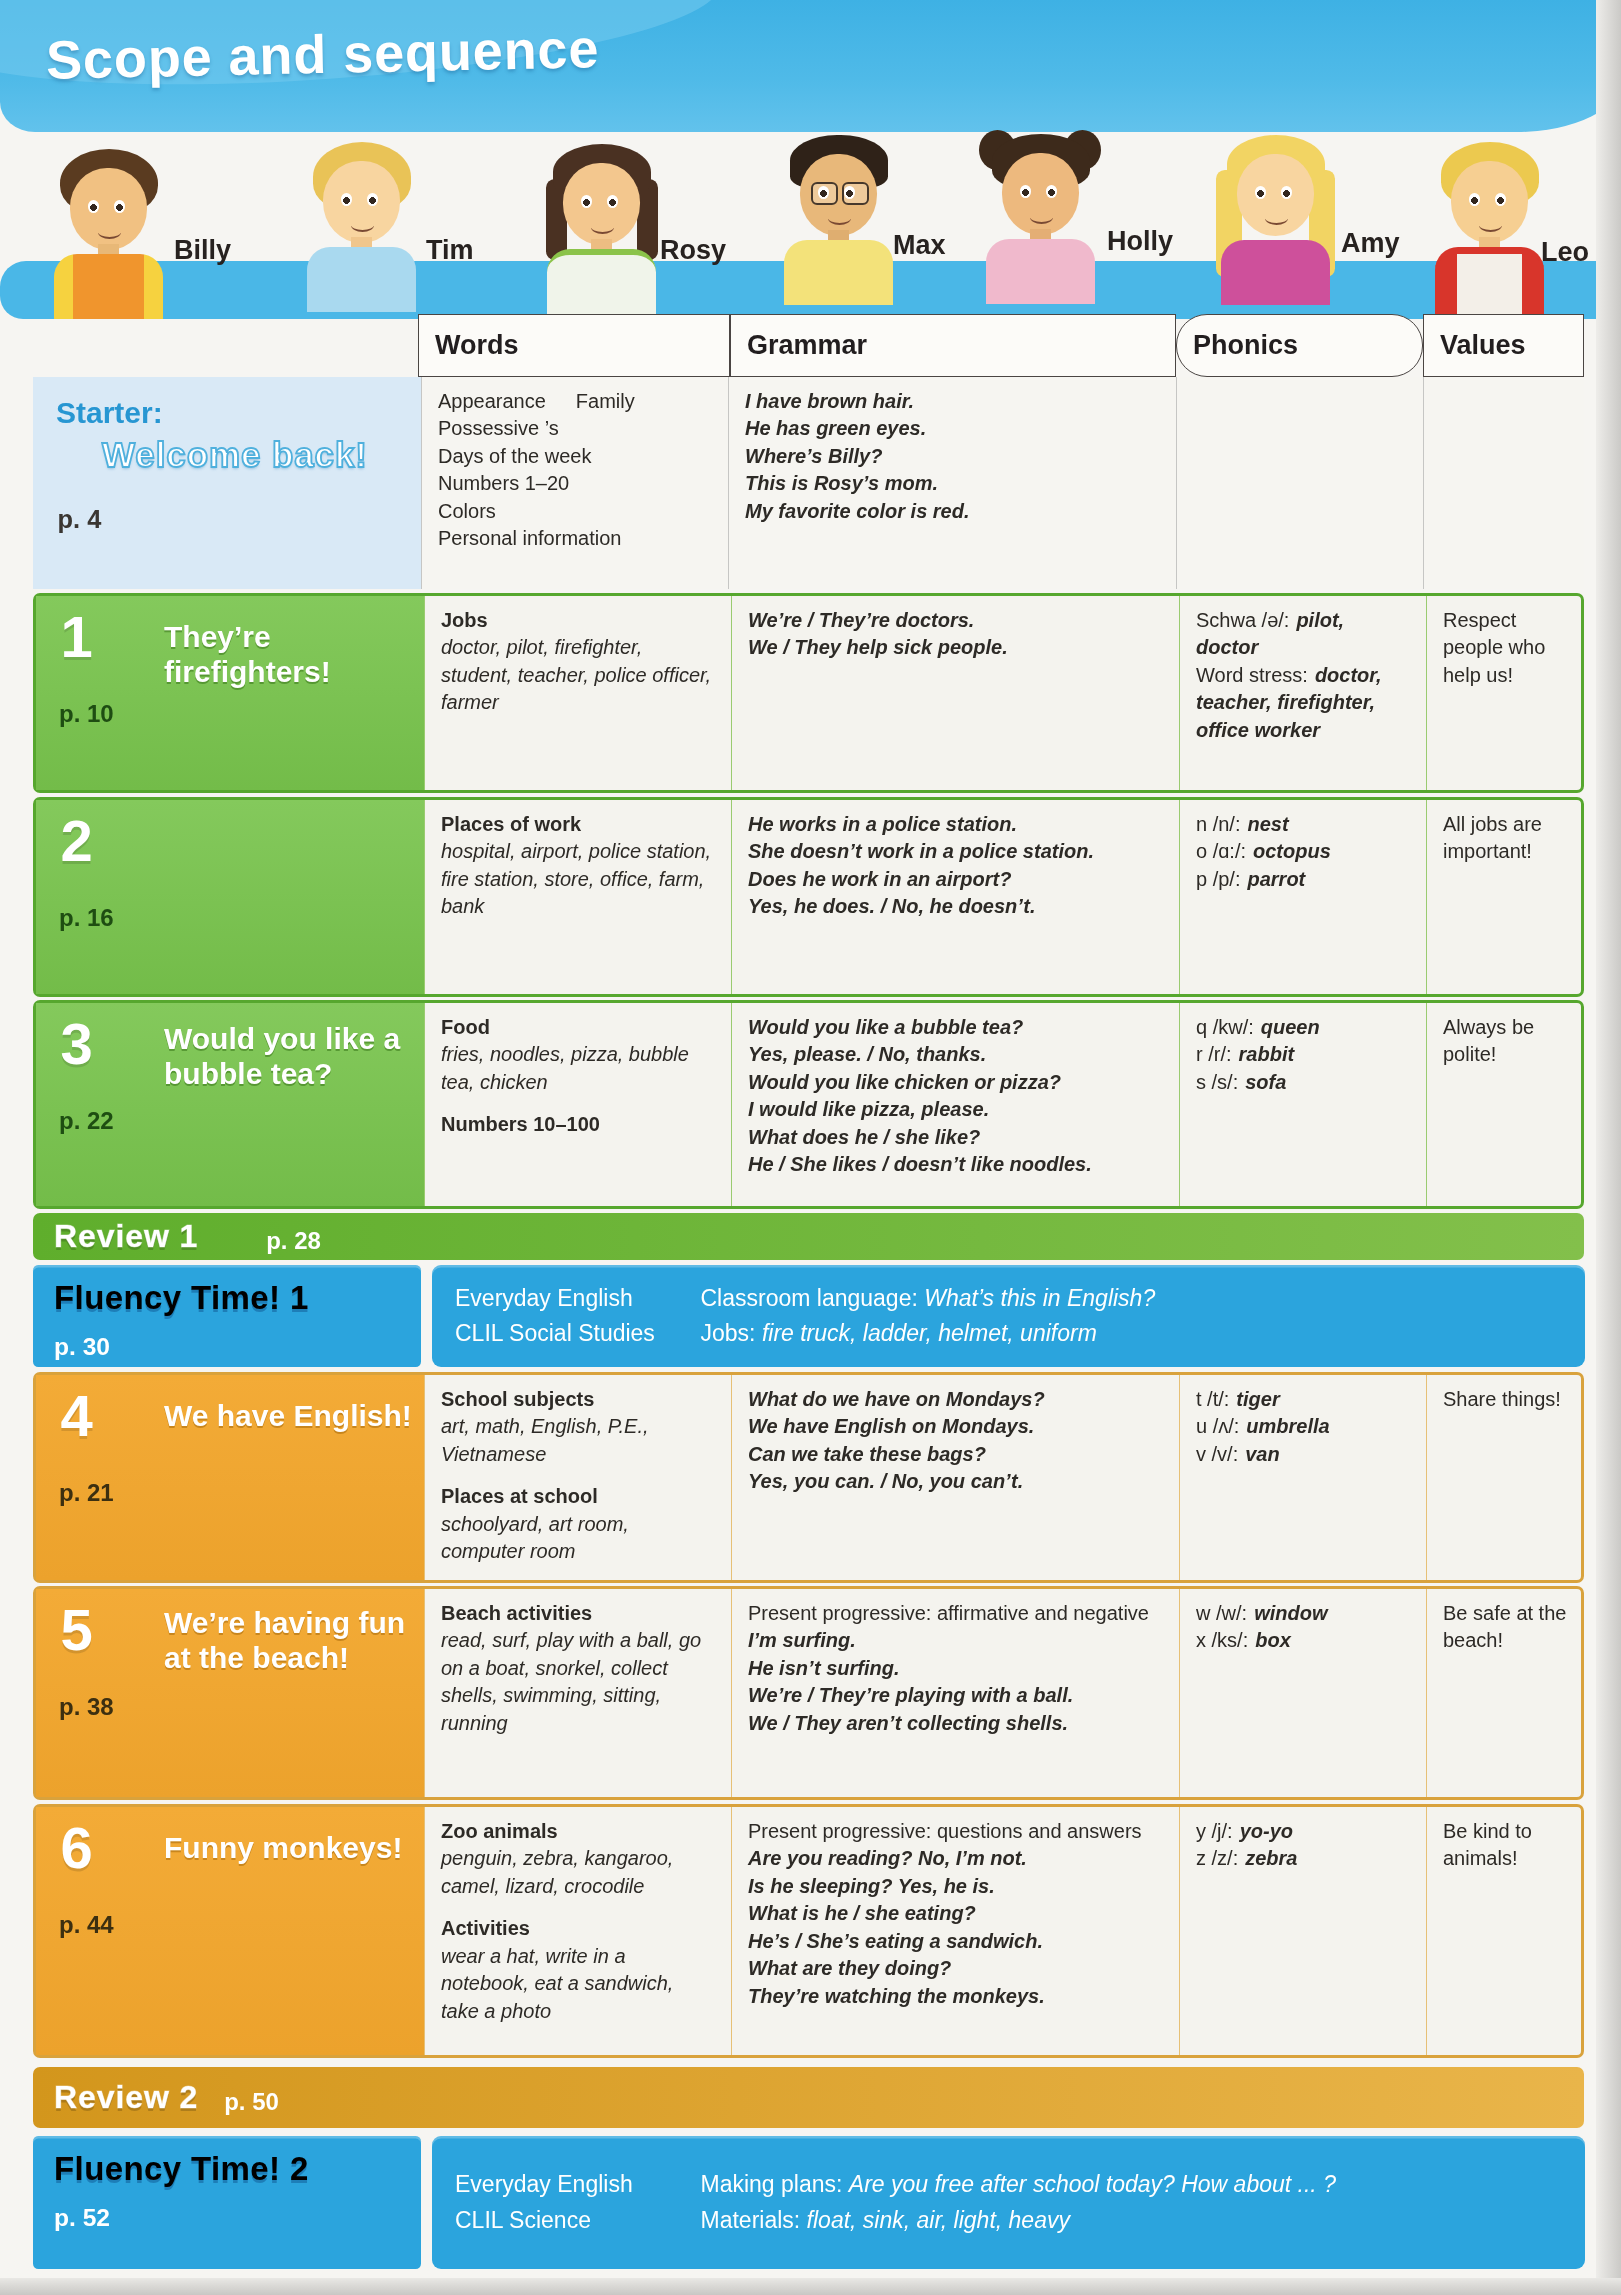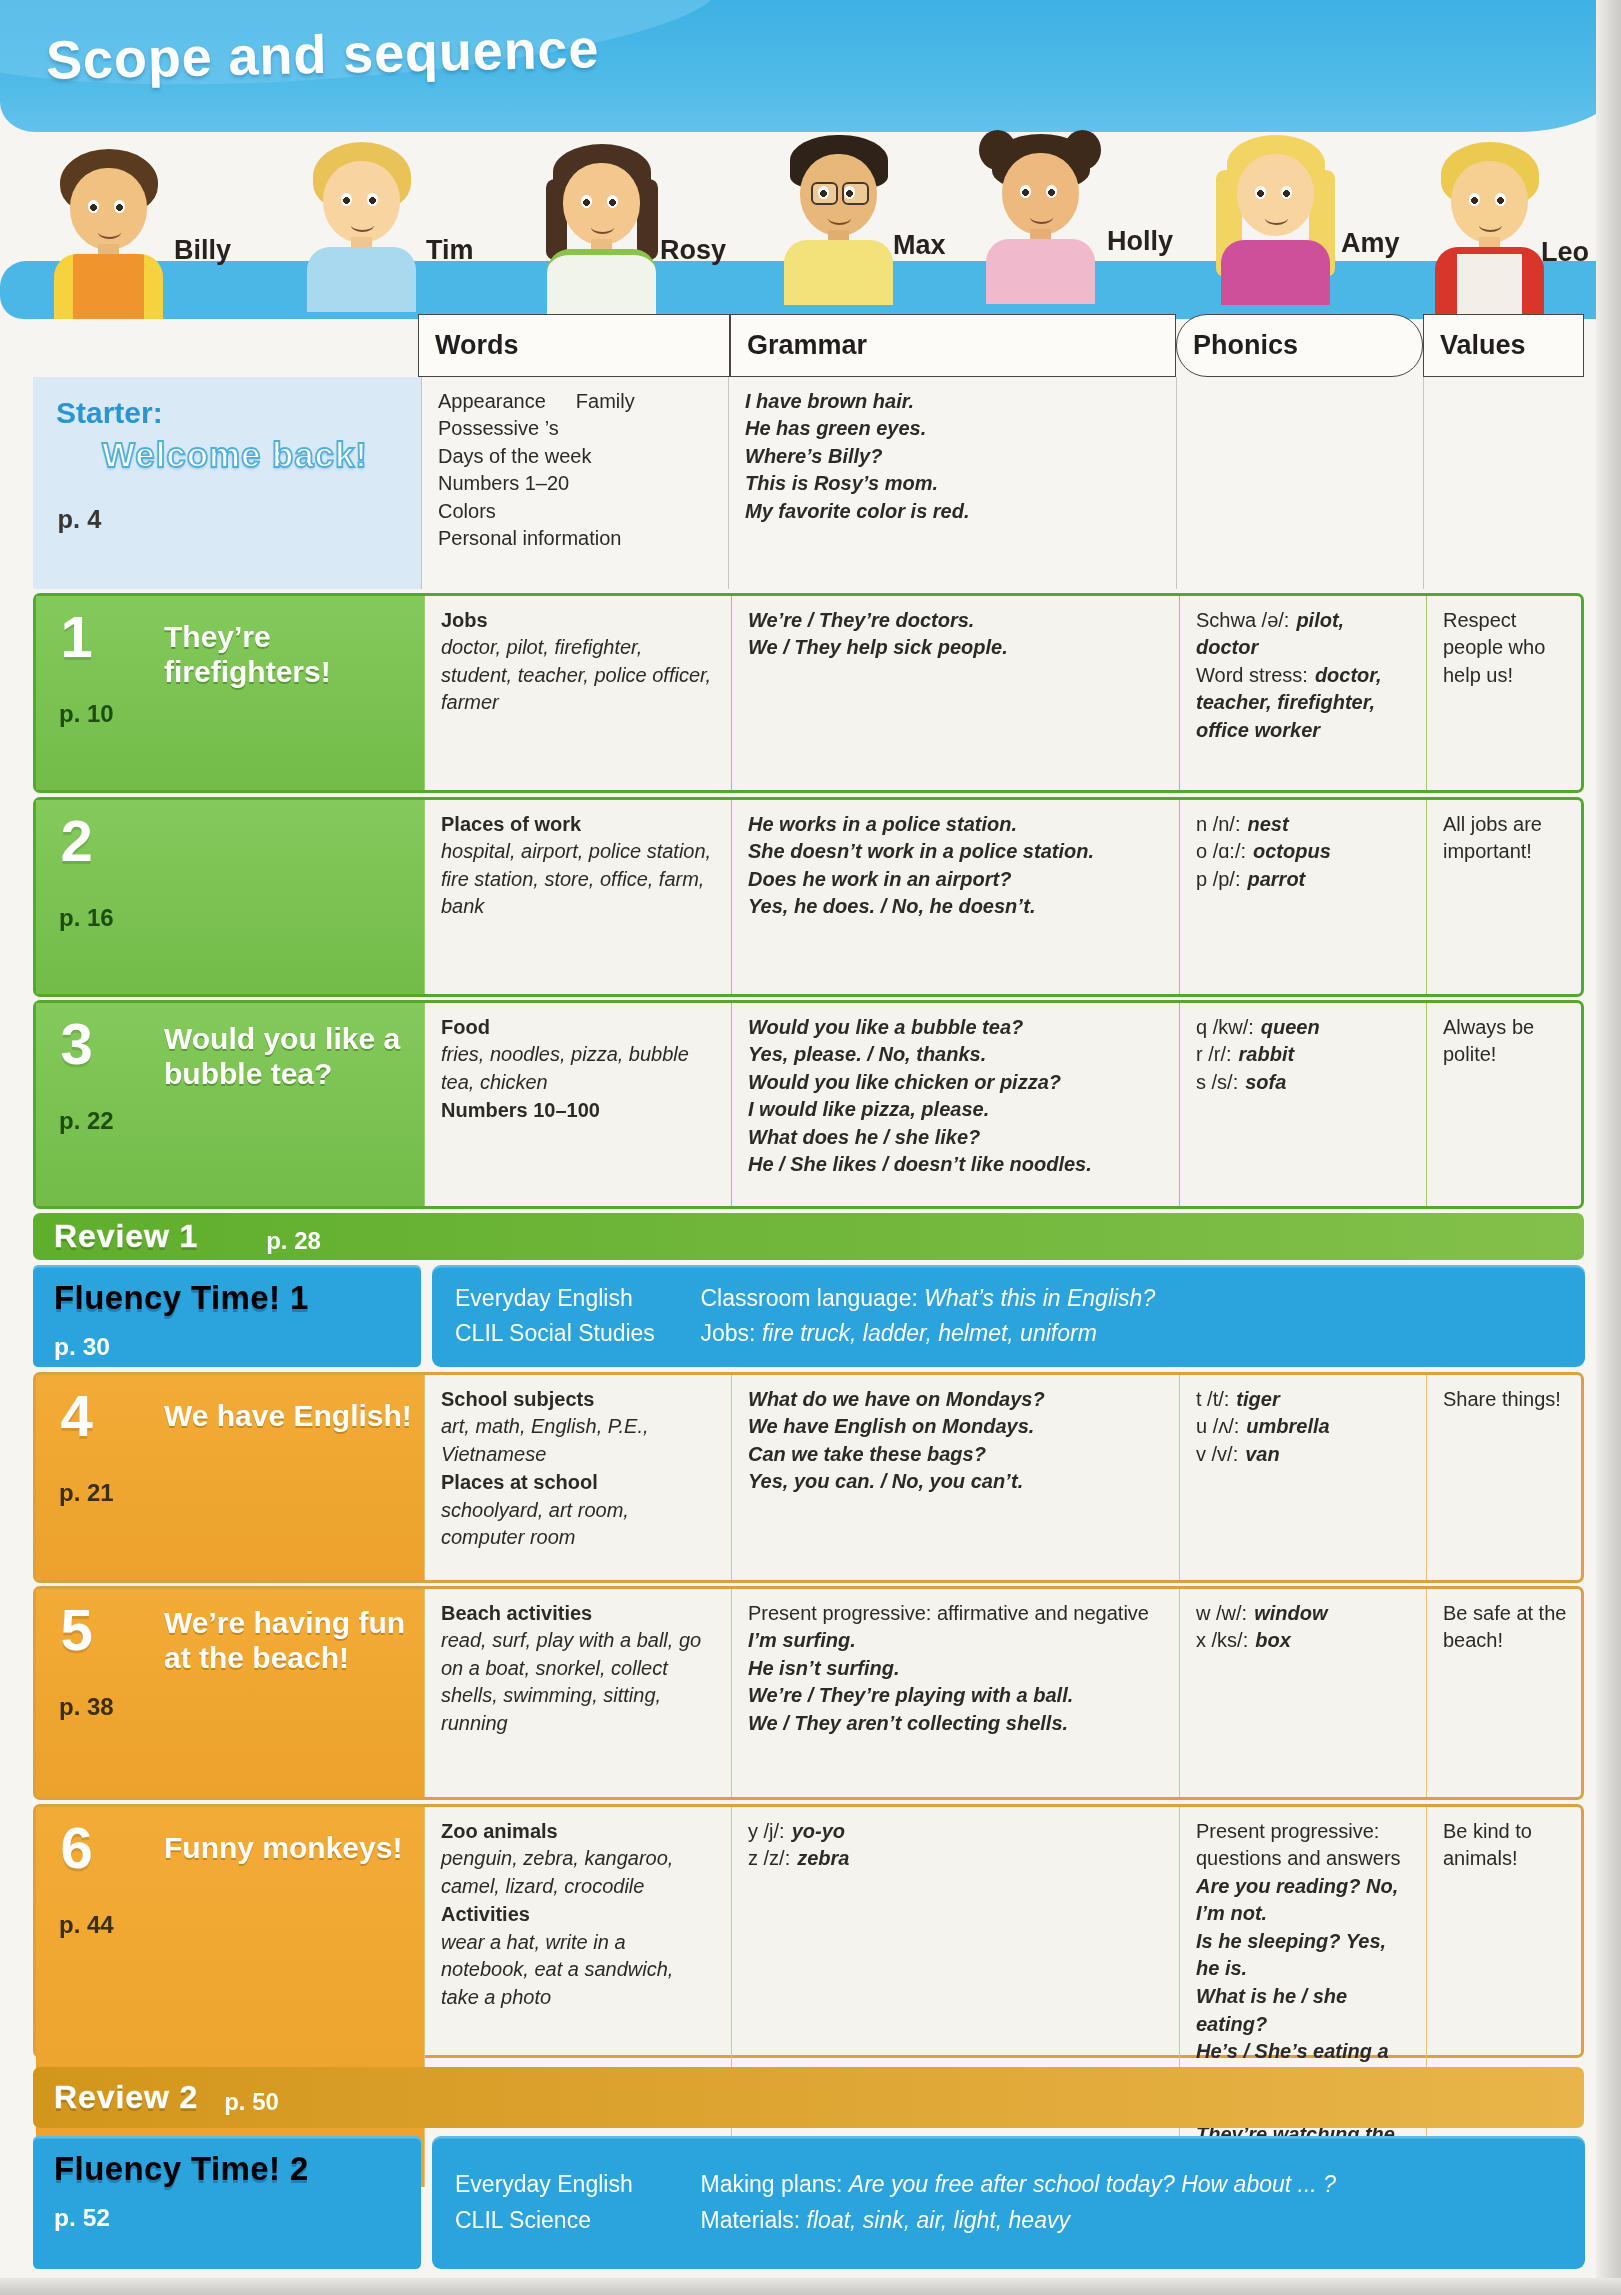--- a/index.html
+++ b/index.html
@@ -68,21 +68,21 @@
   .row-green .unit-page{color:#1e4d12;}
   .row-orange .unit-page{color:#3c2f10;}
   .unit-title{position:absolute;left:128px;top:23px;width:251px;font-size:30px;line-height:1.18;
        font-weight:bold;color:#ffffff;}
   .row-green .unit-title{text-shadow:0 1.8px 0 rgba(40,100,10,.45);}
   .row-orange .unit-title{text-shadow:0 1.8px 0 rgba(150,90,0,.45);}
 
   
   .whead{font-weight:bold;}
   .wlist{font-style:italic;}
-  .wblock + .wblock{margin-top:1px;}
+  .wblock + .wblock{margin-top:15px;}
   .gline{font-weight:bold;font-style:italic;}
   .gintro{font-weight:normal;font-style:normal;}
   .pline{}
   .px-key{font-style:normal;}
   .px-ex{font-weight:bold;font-style:italic;margin-left:7px;}
   .vtext{}
 
   
   .review-bar{position:absolute;left:33px;width:1551px;border-radius:7px;display:flex;
        align-items:center;box-sizing:border-box;padding-left:21px;}
@@ -397,32 +397,32 @@
       <div class="wblock">
           <div class="whead">Zoo animals</div>
         <div class="wlist">penguin, zebra, kangaroo, camel, lizard, crocodile</div>
         </div>
       <div class="wblock">
           <div class="whead">Activities</div>
         <div class="wlist">wear a hat, write in a notebook, eat a sandwich, take a photo</div>
         </div>
     </div>
     <div class="cell">
-      <div class="pline"><span class="px-key">y /j/:</span><span class="px-ex">yo-yo</span></div>
-      <div class="pline"><span class="px-key">z /z/:</span><span class="px-ex">zebra</span></div>
-    </div>
-    <div class="cell">
       <div class="gintro">Present progressive: questions and answers</div>
       <div class="gline">Are you reading? No, I’m not.</div>
       <div class="gline">Is he sleeping? Yes, he is.</div>
       <div class="gline">What is he / she eating?</div>
       <div class="gline">He’s / She’s eating a sandwich.</div>
       <div class="gline">What are they doing?</div>
       <div class="gline">They’re watching the monkeys.</div>
     </div>
+    <div class="cell">
+      <div class="pline"><span class="px-key">y /j/:</span><span class="px-ex">yo-yo</span></div>
+      <div class="pline"><span class="px-key">z /z/:</span><span class="px-ex">zebra</span></div>
+    </div>
     <div class="cell vtext">Be kind to animals!</div>
   </div>
 
   <div class="review-bar bar-orange" style="top:2067px;height:61px;">
     <span class="review-label">Review 2</span>
     <span class="review-page">p. 50</span>
   </div>
 
   <div class="flu-left" style="top:2136px;height:133px;">
     <div class="flu-title">Fluency Time! 2</div>

